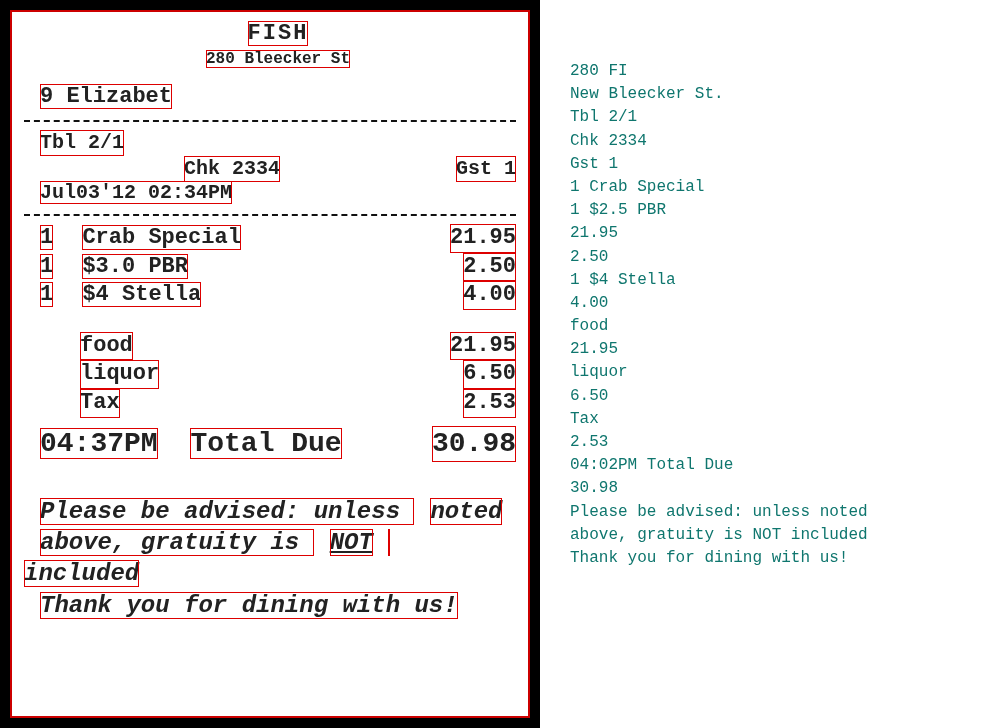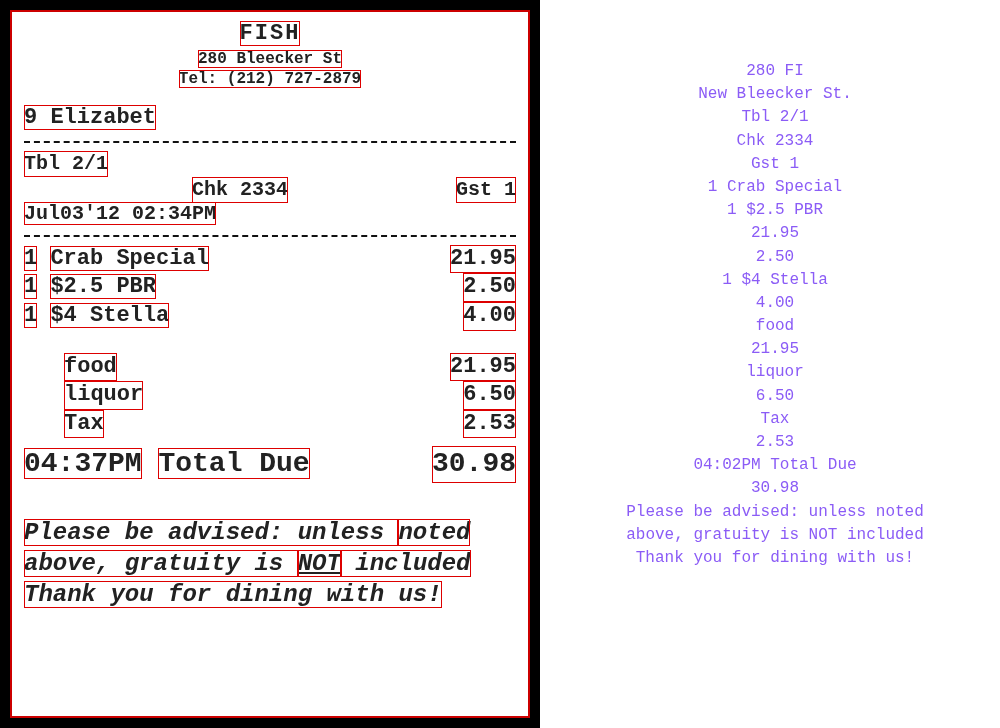--- a/index.html
+++ b/index.html
@@ -100,49 +100,46 @@
       line-height: 1.3;
       font-style: italic;
     }
     .footer-msg .not-word {
       text-decoration: underline;
       font-style: italic;
     }
     .boxed {
       outline: 1.5px solid #d00;
       outline-offset: -1px;
+      margin-left: 16px;
     }
     .right-panel {
       width: 460px;
       padding: 60px 20px 20px 30px;
       font-family: "Courier New", monospace;
       font-size: 16px;
       line-height: 1.45;
-      color: #8b5cf6;
-      text-align: center;
+      color: #0f766e;
     }
     .right-panel div {
       white-space: pre-wrap;
     }
   </style>
 </head>
 <body>
 
 <div class="left-panel">
   <div class="receipt-wrap">
     <div class="receipt-content">
 
       <div class="hdr-center">
         <span class="boxed">FISH</span>
       </div>
       <div class="hdr-line">
         <span class="boxed">280 Bleecker St</span>
-      </div>
-      <div class="hdr-line">
-        <span class="boxed">Tel: (212) 727-2879</span>
       </div>
 
       <div class="svr-line">
         <span class="boxed">9 Elizabet</span>
       </div>
 
       <div class="dashed"></div>
 
       <div class="meta-row">
         <span class="boxed">Tbl 2/1</span>
@@ -158,21 +155,21 @@
       </div>
 
       <div class="dashed"></div>
 
       <div class="items">
         <div class="item-row">
           <span><span class="boxed">1</span> <span class="boxed">Crab Special</span></span>
           <span class="boxed">21.95</span>
         </div>
         <div class="item-row">
-          <span><span class="boxed">1</span> <span class="boxed">$2.5 PBR</span></span>
+          <span><span class="boxed">1</span> <span class="boxed">$3.0 PBR</span></span>
           <span class="boxed">2.50</span>
         </div>
         <div class="item-row">
           <span><span class="boxed">1</span> <span class="boxed">$4 Stella</span></span>
           <span class="boxed">4.00</span>
         </div>
       </div>
 
       <div class="subtotals">
         <div class="sub-row">

